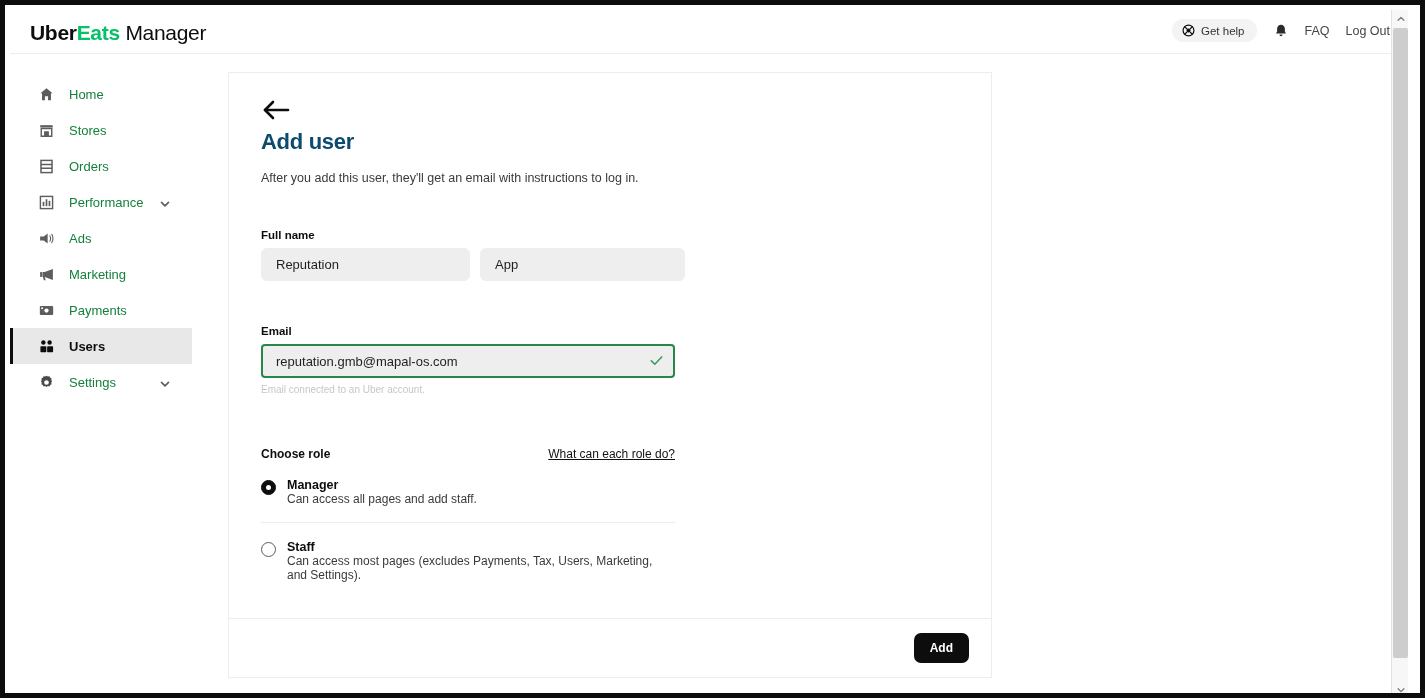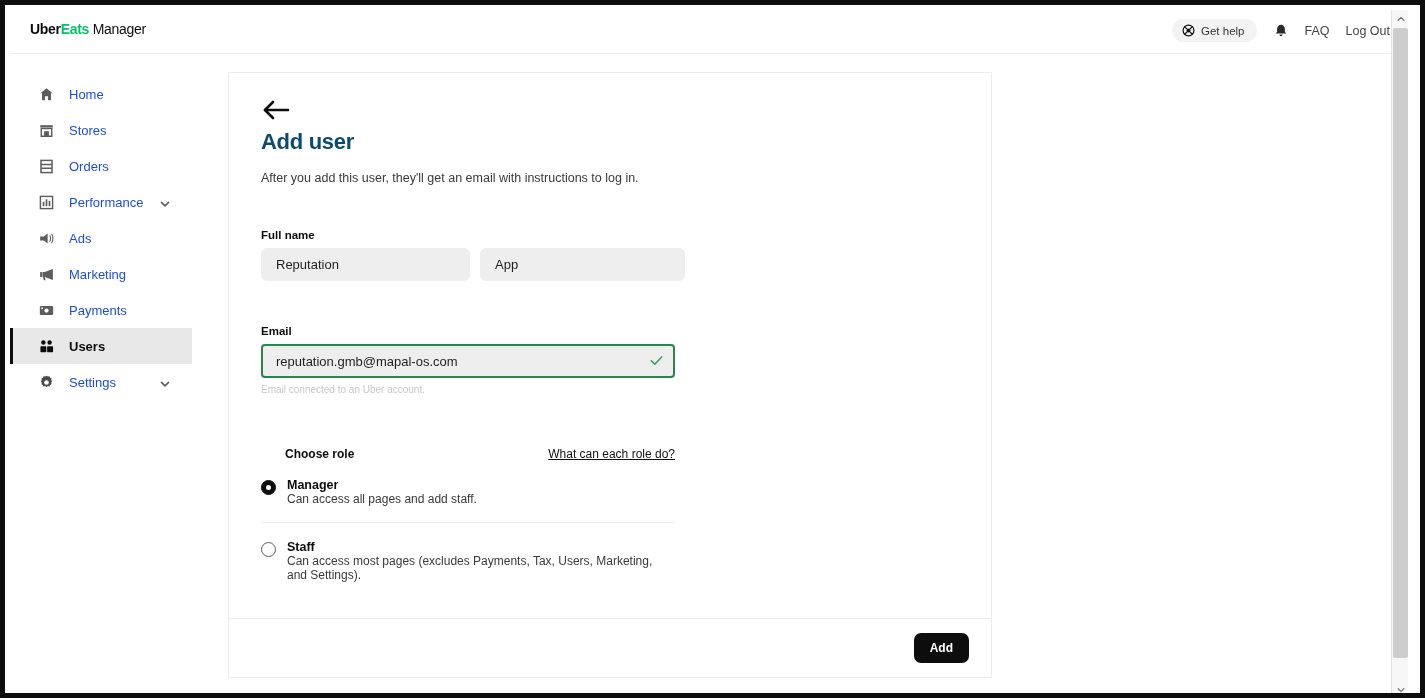--- a/index.html
+++ b/index.html
@@ -25,21 +25,21 @@
 
   
   .topbar {
     position: absolute; left: 0; top: 0;
     width: 1398px; height: 44px;
     background: #ffffff;
     border-bottom: 1px solid #eeeeee;
   }
   .logo {
     position: absolute; left: 20px; top: 11px;
-    font-size: 14px; font-weight: 700; letter-spacing: -0.3px;
+    font-size: 21px; font-weight: 700; letter-spacing: -0.3px;
     color: #0d0d0d; white-space: nowrap;
   }
   .logo .eats { color: #06c167; }
   .logo .mgr { font-weight: 400; }
 
   .topright {
     position: absolute; right: 18px; top: 9px;
     display: flex; align-items: center; gap: 16px;
   }
   .gethelp {
@@ -60,21 +60,21 @@
     position: absolute; left: 0; top: 44px;
     width: 182px; height: 644px;
     background: #ffffff;
     padding-top: 22px;
   }
   .nav-item {
     position: relative;
     display: flex; align-items: center;
     height: 36px;
     padding-left: 28px;
-    font-size: 13px; color: #1d4ed8;
+    font-size: 13px; color: #15803d;
     cursor: pointer;
   }
   .nav-item .nav-ico {
     width: 17px; height: 17px;
     display: flex; align-items: center; justify-content: center;
     margin-right: 14px; flex: 0 0 17px;
   }
   .nav-item .nav-ico svg { display: block; }
   .nav-item .nav-label { white-space: nowrap; }
   .nav-item .chev {
@@ -148,21 +148,21 @@
   .check-ico {
     position: absolute; right: 11px; top: 9px;
     width: 15px; height: 15px;
   }
   .helper {
     margin-top: 6px;
     font-size: 10px; color: #c7c7c7;
   }
 
   .role-block { margin-top: 52px; width: 414px; }
-  .role-head { display: flex; justify-content: space-between; align-items: baseline; margin-left: 24px; }
+  .role-head { display: flex; justify-content: space-between; align-items: baseline; }
   .role-title { font-size: 12px; font-weight: 700; color: #0d0d0d; }
   .role-link {
     font-size: 12px; color: #111111; text-decoration: underline; cursor: pointer;
   }
   .role-option { display: flex; padding: 17px 0 16px 0; }
   .role-option + .role-option { border-top: 1px solid #ededed; }
   .radio {
     width: 15px; height: 15px; border-radius: 50%;
     flex: 0 0 15px; margin-right: 11px; margin-top: 2px;
     cursor: pointer;

